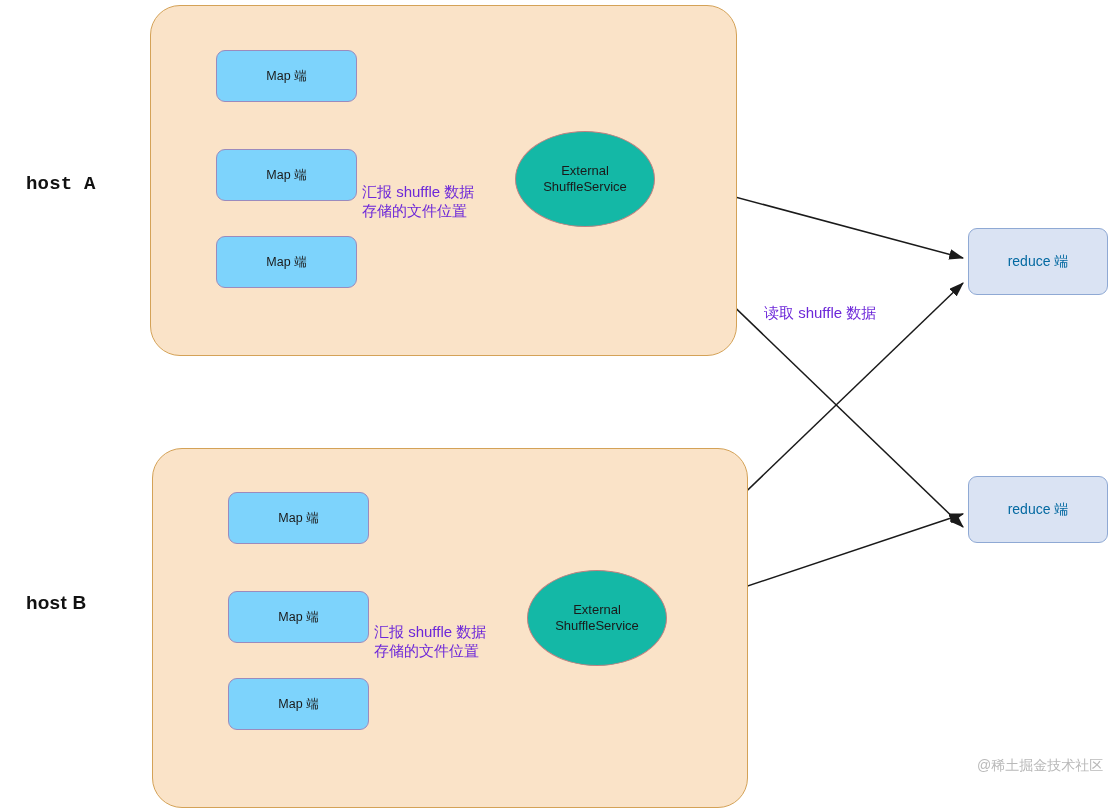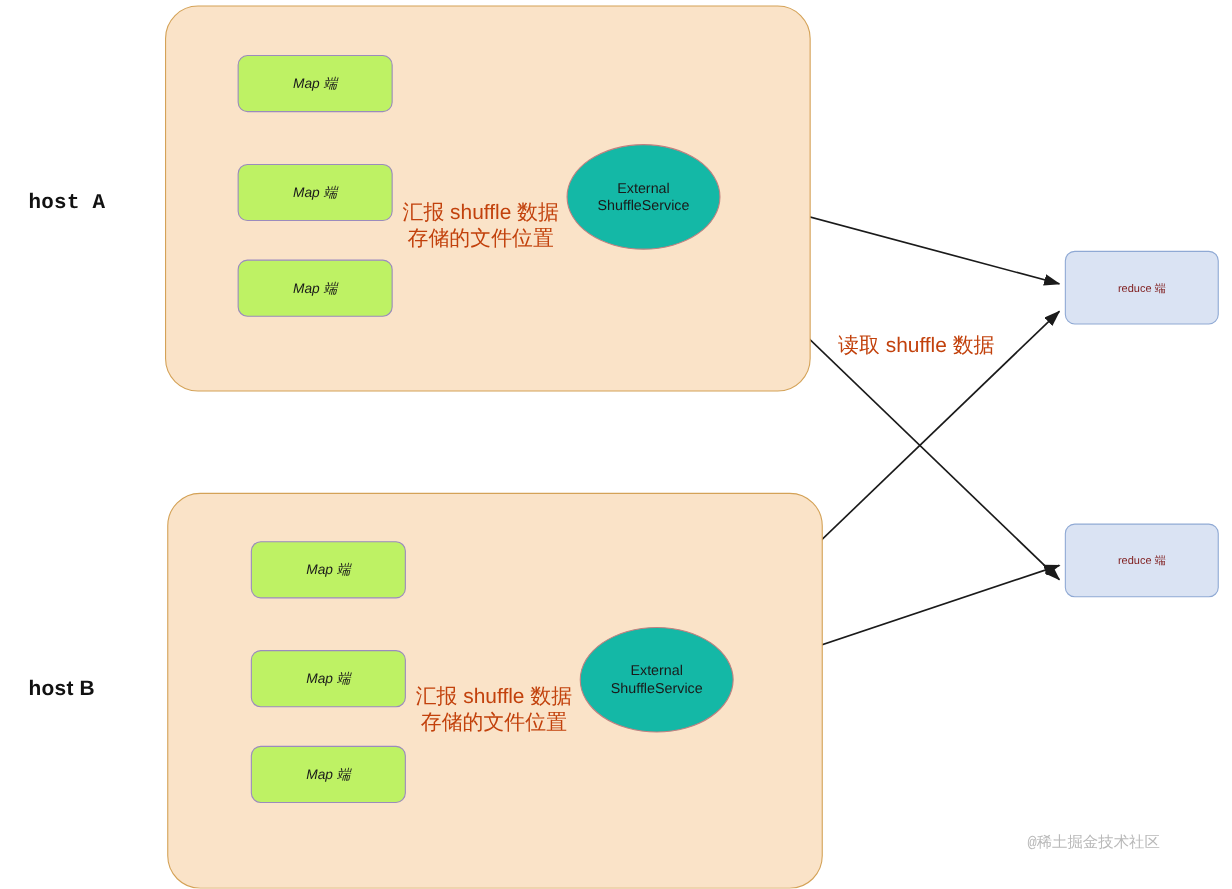--- a/index.html
+++ b/index.html
@@ -37,66 +37,64 @@
   .host-label {
     position: absolute;
     font-size: 19px;
     font-weight: bold;
     color: #111111;
     letter-spacing: 0.2px;
     white-space: nowrap;
   }
   .map-node {
     position: absolute;
-    background: #bef264;
+    background: #7dd3fc;
     border: 1.3px solid #9b8bbd;
     border-radius: 9px;
     box-sizing: border-box;
     display: flex;
     align-items: center;
     justify-content: center;
     font-size: 12.5px;
     color: #1a1a1a;
-    font-style: italic;
   }
   .reduce-node {
     position: absolute;
     background: #dae3f3;
     border: 1.3px solid #8fa9d4;
     border-radius: 9px;
     box-sizing: border-box;
     display: flex;
     align-items: center;
     justify-content: center;
-    font-size: 10px;
-    color: #7f1d1d;
+    font-size: 14px;
+    color: #0369a1;
     text-align: center;
   }
   .ess-node {
     position: absolute;
     background: #14b8a6;
     border: 1.3px solid #c08080;
     border-radius: 50%;
     box-sizing: border-box;
     display: flex;
     flex-direction: column;
     align-items: center;
     justify-content: center;
     font-size: 13px;
     line-height: 1.25;
     color: #1a1a1a;
     text-align: center;
   }
   .edge-label {
     position: absolute;
-    font-size: 19px;
-    color: #c2410c;
+    font-size: 15px;
+    color: #6d28d9;
     line-height: 1.28;
     white-space: pre-line;
-    text-align: center;
   }
   .watermark {
     position: absolute;
     font-size: 14px;
     color: #b9b9b9;
     white-space: nowrap;
   }
 </style>
 </head>
 <body>
@@ -142,21 +140,21 @@
   <div class="ess-node" style="left:515px; top:131px; width:140px; height:96px;">
     <span>External</span>
     <span>ShuffleService</span>
   </div>
 
   <div class="edge-label" style="left:362px; top:182px; width:150px;">汇报 shuffle 数据
 存储的文件位置</div>
 
   <div class="host-box" style="left:152px; top:448px; width:596px; height:360px;"></div>
 
-  <div class="host-label" style="left:26px; top:616px;">host B</div>
+  <div class="host-label" style="left:26px; top:592px;">host B</div>
 
   <div class="map-node" style="left:228px; top:492px; width:141px; height:52px;">
     <span>Map 端</span>
   </div>
   <div class="map-node" style="left:228px; top:591px; width:141px; height:52px;">
     <span>Map 端</span>
   </div>
   <div class="map-node" style="left:228px; top:678px; width:141px; height:52px;">
     <span>Map 端</span>
   </div>
@@ -169,17 +167,17 @@
   <div class="edge-label" style="left:374px; top:622px; width:150px;">汇报 shuffle 数据
 存储的文件位置</div>
 
   <div class="reduce-node" style="left:968px; top:228px; width:140px; height:67px;">
     <span>reduce 端</span>
   </div>
   <div class="reduce-node" style="left:968px; top:476px; width:140px; height:67px;">
     <span>reduce 端</span>
   </div>
 
-  <div class="edge-label" style="left:748px; top:303px; width:170px;">读取 shuffle 数据</div>
+  <div class="edge-label" style="left:764px; top:303px; width:170px;">读取 shuffle 数据</div>
 
-  <div class="watermark" style="left:934px; top:757px;font-family:Liberation Mono, monospace;">@稀土掘金技术社区</div>
+  <div class="watermark" style="left:977px; top:757px;">@稀土掘金技术社区</div>
 
 </div>
 
 </body></html>

